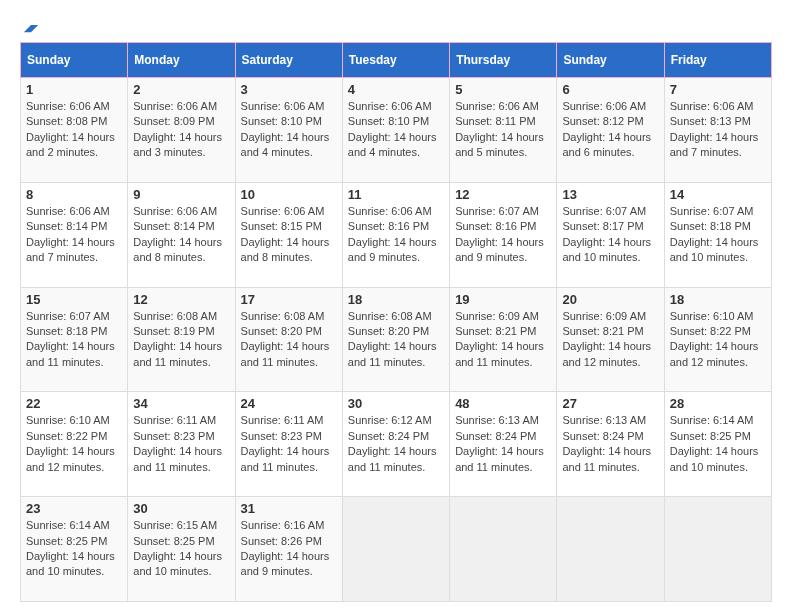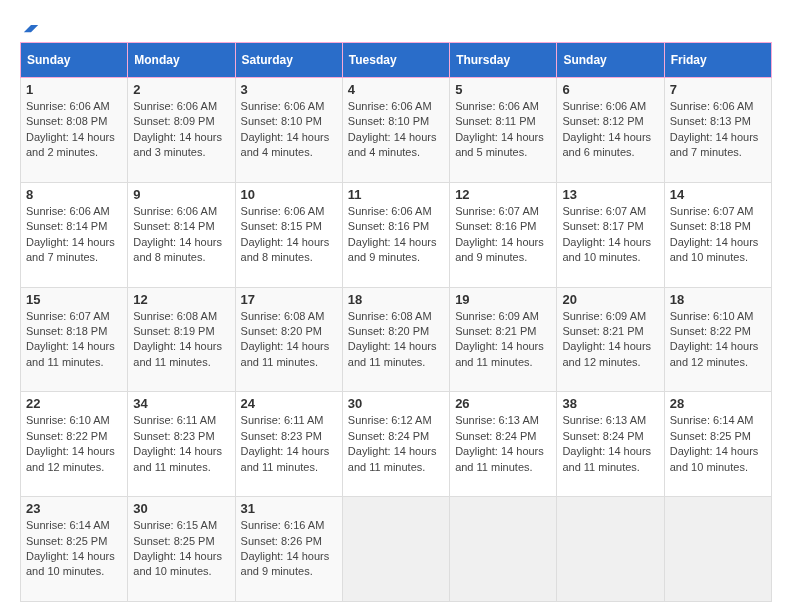--- a/index.html
+++ b/index.html
@@ -164,22 +164,22 @@
           <td><span class="day-num">18</span><span class="day-info">Sunrise: 6:08 AM<br>Sunset: 8:20 PM<br>Daylight: 14 hours and 11 minutes.</span></td>
           <td><span class="day-num">19</span><span class="day-info">Sunrise: 6:09 AM<br>Sunset: 8:21 PM<br>Daylight: 14 hours and 11 minutes.</span></td>
           <td><span class="day-num">20</span><span class="day-info">Sunrise: 6:09 AM<br>Sunset: 8:21 PM<br>Daylight: 14 hours and 12 minutes.</span></td>
           <td><span class="day-num">18</span><span class="day-info">Sunrise: 6:10 AM<br>Sunset: 8:22 PM<br>Daylight: 14 hours and 12 minutes.</span></td>
         </tr>
         <tr>
           <td><span class="day-num">22</span><span class="day-info">Sunrise: 6:10 AM<br>Sunset: 8:22 PM<br>Daylight: 14 hours and 12 minutes.</span></td>
           <td><span class="day-num">34</span><span class="day-info">Sunrise: 6:11 AM<br>Sunset: 8:23 PM<br>Daylight: 14 hours and 11 minutes.</span></td>
           <td><span class="day-num">24</span><span class="day-info">Sunrise: 6:11 AM<br>Sunset: 8:23 PM<br>Daylight: 14 hours and 11 minutes.</span></td>
           <td><span class="day-num">30</span><span class="day-info">Sunrise: 6:12 AM<br>Sunset: 8:24 PM<br>Daylight: 14 hours and 11 minutes.</span></td>
-          <td><span class="day-num">26</span><span class="day-info">Sunrise: 6:13 AM<br>Sunset: 8:24 PM<br>Daylight: 14 hours and 11 minutes.</span></td>
-          <td><span class="day-num">38</span><span class="day-info">Sunrise: 6:13 AM<br>Sunset: 8:24 PM<br>Daylight: 14 hours and 11 minutes.</span></td>
+          <td><span class="day-num">48</span><span class="day-info">Sunrise: 6:13 AM<br>Sunset: 8:24 PM<br>Daylight: 14 hours and 11 minutes.</span></td>
+          <td><span class="day-num">27</span><span class="day-info">Sunrise: 6:13 AM<br>Sunset: 8:24 PM<br>Daylight: 14 hours and 11 minutes.</span></td>
           <td><span class="day-num">28</span><span class="day-info">Sunrise: 6:14 AM<br>Sunset: 8:25 PM<br>Daylight: 14 hours and 10 minutes.</span></td>
         </tr>
         <tr>
           <td><span class="day-num">23</span><span class="day-info">Sunrise: 6:14 AM<br>Sunset: 8:25 PM<br>Daylight: 14 hours and 10 minutes.</span></td>
           <td><span class="day-num">30</span><span class="day-info">Sunrise: 6:15 AM<br>Sunset: 8:25 PM<br>Daylight: 14 hours and 10 minutes.</span></td>
           <td><span class="day-num">31</span><span class="day-info">Sunrise: 6:16 AM<br>Sunset: 8:26 PM<br>Daylight: 14 hours and 9 minutes.</span></td>
           <td class="empty"></td>
           <td class="empty"></td>
           <td class="empty"></td>
           <td class="empty"></td>

